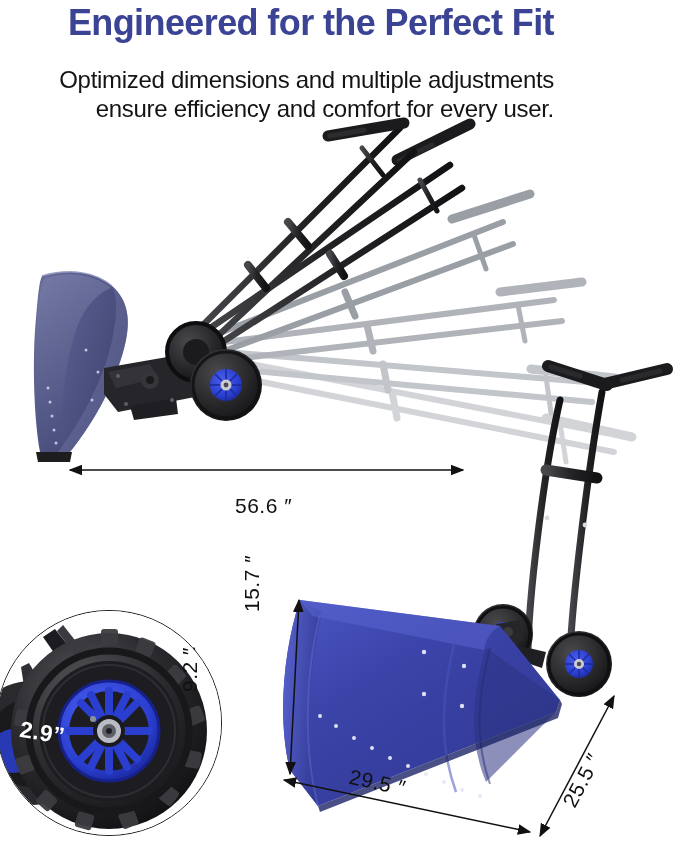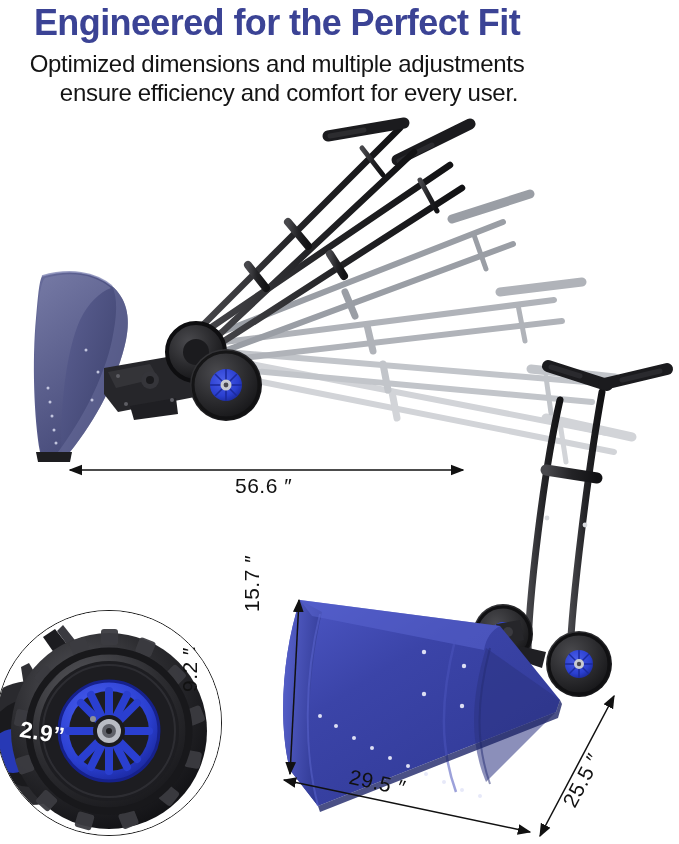--- a/index.html
+++ b/index.html
@@ -6,29 +6,29 @@
   html,body{margin:0;padding:0;}
   body{
     width:679px;height:844px;
     background:#ffffff;
     font-family:"Liberation Sans","DejaVu Sans",sans-serif;
     overflow:hidden;position:relative;
   }
   #stage{position:absolute;left:0;top:0;width:679px;height:844px;}
 
   
-  .header{position:absolute;left:0;top:0;width:554px;text-align:center;}
+  .header{position:absolute;left:0;top:0;width:554px;text-align:right;}
   .headline{
     font-size:36px;font-weight:bold;color:#3b4395;
     letter-spacing:-0.6px;line-height:42px;margin-top:2px;
     font-family:"Liberation Sans","DejaVu Sans",sans-serif;
   }
   .subline{
     font-size:24px;color:#141414;line-height:31px;
-    letter-spacing:-0.3px;margin-top:4px;font-weight:400;
+    letter-spacing:-0.3px;margin-top:20px;font-weight:400;
   }
 
   
   .dim{
     position:absolute;color:#111111;font-size:21px;font-weight:400;
     white-space:nowrap;letter-spacing:0.5px;
   }
   .dim.white{color:#ffffff;font-weight:bold;
     text-shadow:0 0 2px rgba(0,0,0,.35);}
 
@@ -372,21 +372,21 @@
         <line x1="130" y1="84" x2="94" y2="156"></line>
       </g>
       <circle cx="112" cy="120" r="16" fill="#1a1a1e"></circle>
       <circle cx="112" cy="120" r="12" fill="#b9bcc4"></circle>
       <circle cx="112" cy="120" r="7" fill="#5e6068"></circle>
       <circle cx="112" cy="120" r="3" fill="#1f1f23"></circle>
       <circle cx="96" cy="108" r="3" fill="#8e9198"></circle>
     </svg>
   </div>
 
-  <div class="dim" style="left:235px;top:474px;">56.6 ″</div>
+  <div class="dim" style="left:235px;top:494px;">56.6 ″</div>
 
   <div class="dim" style="left:240px;top:612px;transform:rotate(-90deg);transform-origin:left top;width:110px;text-align:left;">15.7 ″</div>
 
   <div class="dim" style="left:352px;top:765px;transform:rotate(12deg);transform-origin:left top;">29.5 ″</div>
 
   <div class="dim" style="left:558px;top:800px;transform:rotate(-62deg);transform-origin:left top;">25.5 ″</div>
 
   <div class="dim" style="left:178px;top:692px;transform:rotate(-90deg);transform-origin:left top;">9.2 ″</div>
 
   <div class="dim white" style="left:22px;top:716px;font-size:23px;transform:rotate(9deg);transform-origin:left top;">2.9”</div>

